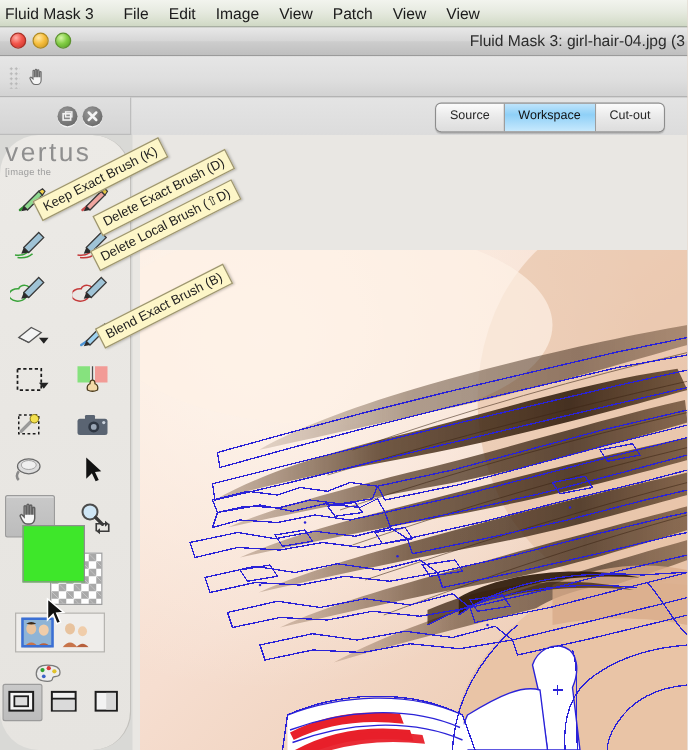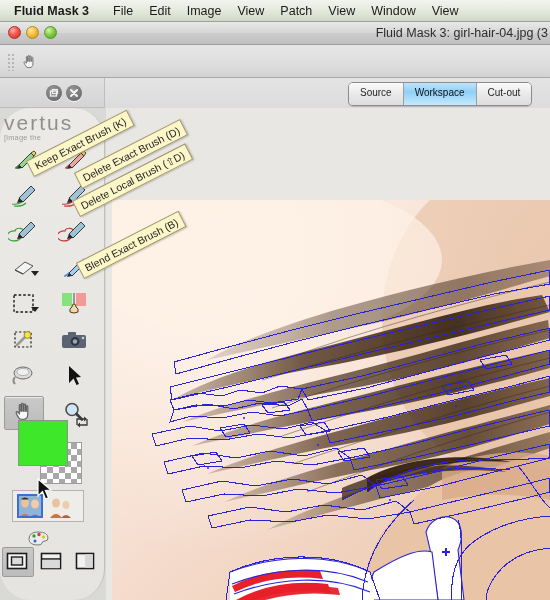--- a/index.html
+++ b/index.html
@@ -19,21 +19,21 @@
       radial-gradient(ellipse at 35% 120%, #b9cdb0 0%, rgba(185,205,176,0) 60%),
       radial-gradient(ellipse at 68% -20%, #cfe0c6 0%, rgba(207,224,198,0) 55%);
     border-bottom:1px solid #9aa394;
     box-sizing:border-box;
     display:flex;align-items:center;
   }
   .menubar .mi{
     font-size:12.5px;color:#1b1b1b;padding:0 8px;line-height:22px;
     white-space:nowrap;
   }
-  .menubar .mi.app{font-weight:bold;padding-left:14px;padding-right:16px;}
+  .menubar .mi.app{font-weight:normal;padding-left:4px;padding-right:16px;}
 
   
   .titlebar{
     position:absolute;left:0;top:22px;width:550px;height:23px;
     background:linear-gradient(180deg,#e8e8e8 0%,#d6d6d6 48%,#cdcdcd 52%,#bfbfbf 100%);
     border-bottom:1px solid #9b9b9b;
     box-sizing:border-box;
   }
   .lights{position:absolute;left:8px;top:4px;display:flex;gap:5px;}
   .light{width:13px;height:13px;border-radius:50%;box-sizing:border-box;}
@@ -193,21 +193,20 @@
 <div id="app">
 
   <div class="menubar">
     <span class="mi app">Fluid Mask 3</span>
     <span class="mi">File</span>
     <span class="mi">Edit</span>
     <span class="mi">Image</span>
     <span class="mi">View</span>
     <span class="mi">Patch</span>
     <span class="mi">View</span>
-    <span class="mi">Window</span>
     <span class="mi">View</span>
   </div>
 
   <div class="titlebar">
     <div class="lights">
       <span class="light r"></span>
       <span class="light y"></span>
       <span class="light g"></span>
     </div>
     <div class="wintitle">Fluid Mask 3: girl-hair-04.jpg (3</div>

